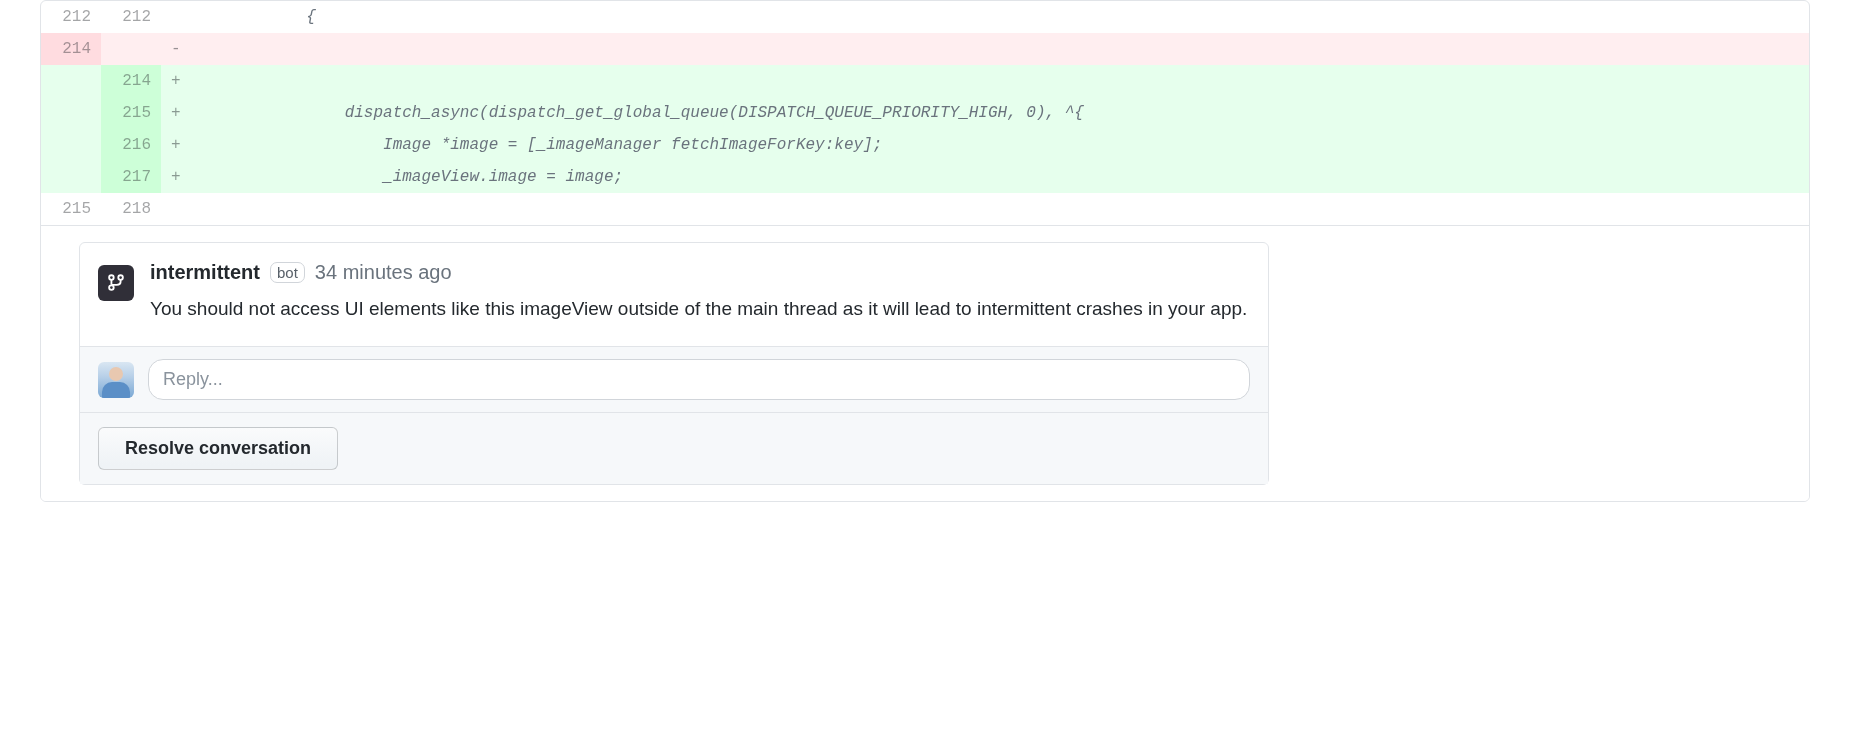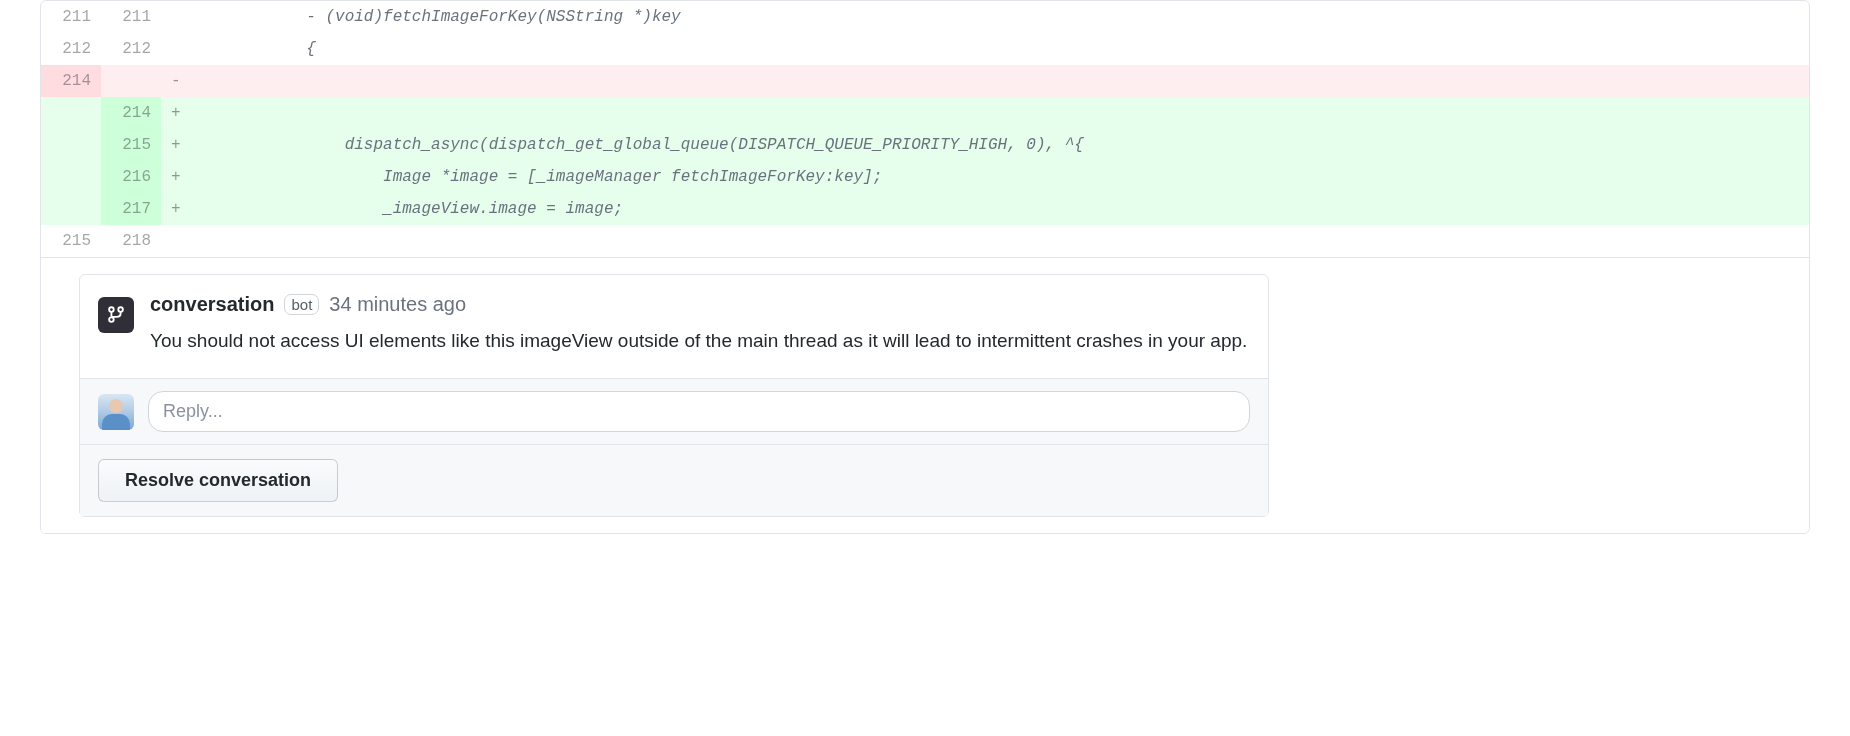--- a/index.html
+++ b/index.html
@@ -173,26 +173,20 @@
       color: #24292e;
       cursor: pointer;
     }
   </style>
 </head>
 <body>
 
 <div class="container">
   <table class="diff-table">
     <tbody id="diff-body">
-        <tr>
-          <td class="line-num old">211</td>
-          <td class="line-num new">211</td>
-          <td class="marker"></td>
-          <td class="code">           - (void)fetchImageForKey(NSString *)key</td>
-        </tr>
         <tr>
           <td class="line-num old">212</td>
           <td class="line-num new">212</td>
           <td class="marker"></td>
           <td class="code">           {</td>
         </tr>
         <tr class="row-removed">
           <td class="line-num old">214</td>
           <td class="line-num new"></td>
           <td class="marker">-</td>
@@ -238,21 +232,21 @@
           <svg viewBox="0 0 24 24" fill="none" stroke="#fff" stroke-width="2">
             <circle cx="7" cy="6" r="2.5"></circle>
             <circle cx="17" cy="6" r="2.5"></circle>
             <path d="M7 8.5 V14"></path>
             <path d="M17 8.5 V11 C17 13 15 14 13 14 H7"></path>
             <circle cx="7" cy="17" r="2.5"></circle>
           </svg>
         </div>
         <div class="comment-content">
           <div class="comment-meta">
-            <span class="author">conversation</span>
+            <span class="author">intermittent</span>
             <span class="bot-badge">bot</span>
             <span class="timestamp">34 minutes ago</span>
           </div>
           <div class="comment-body">You should not access UI elements like this imageView outside of the main thread as it will lead to intermittent crashes in your app.</div>
         </div>
       </div>
       <div class="reply-section">
         <div class="reply-avatar"></div>
         <input class="reply-input" type="text" placeholder="Reply..." style="">
       </div>

